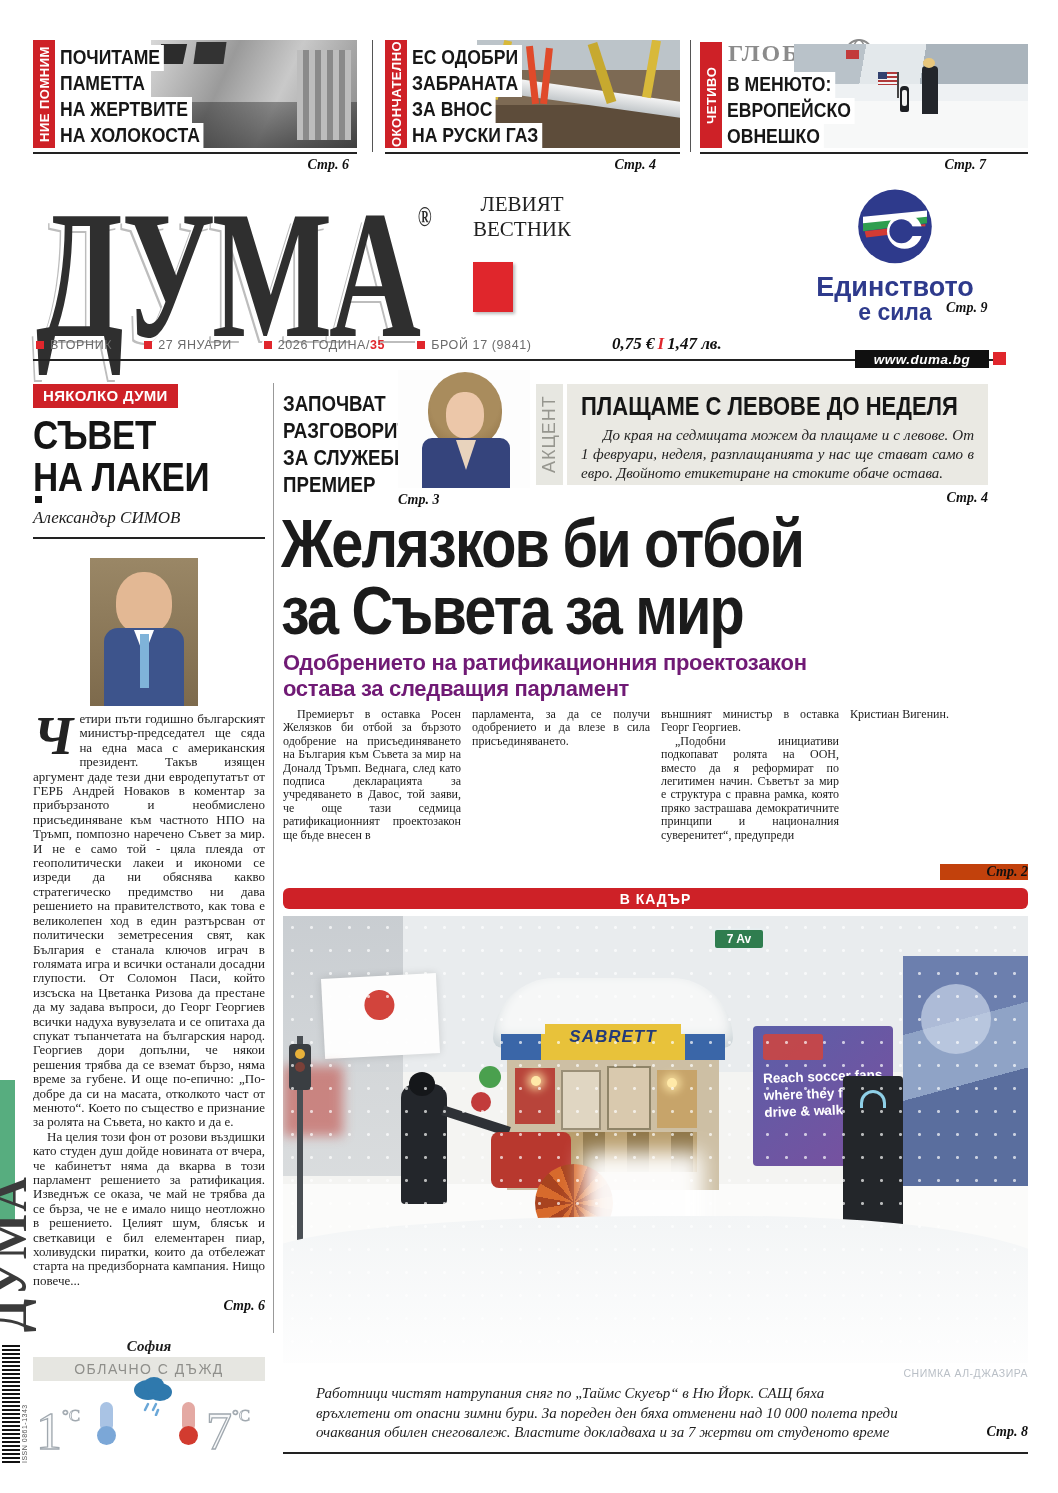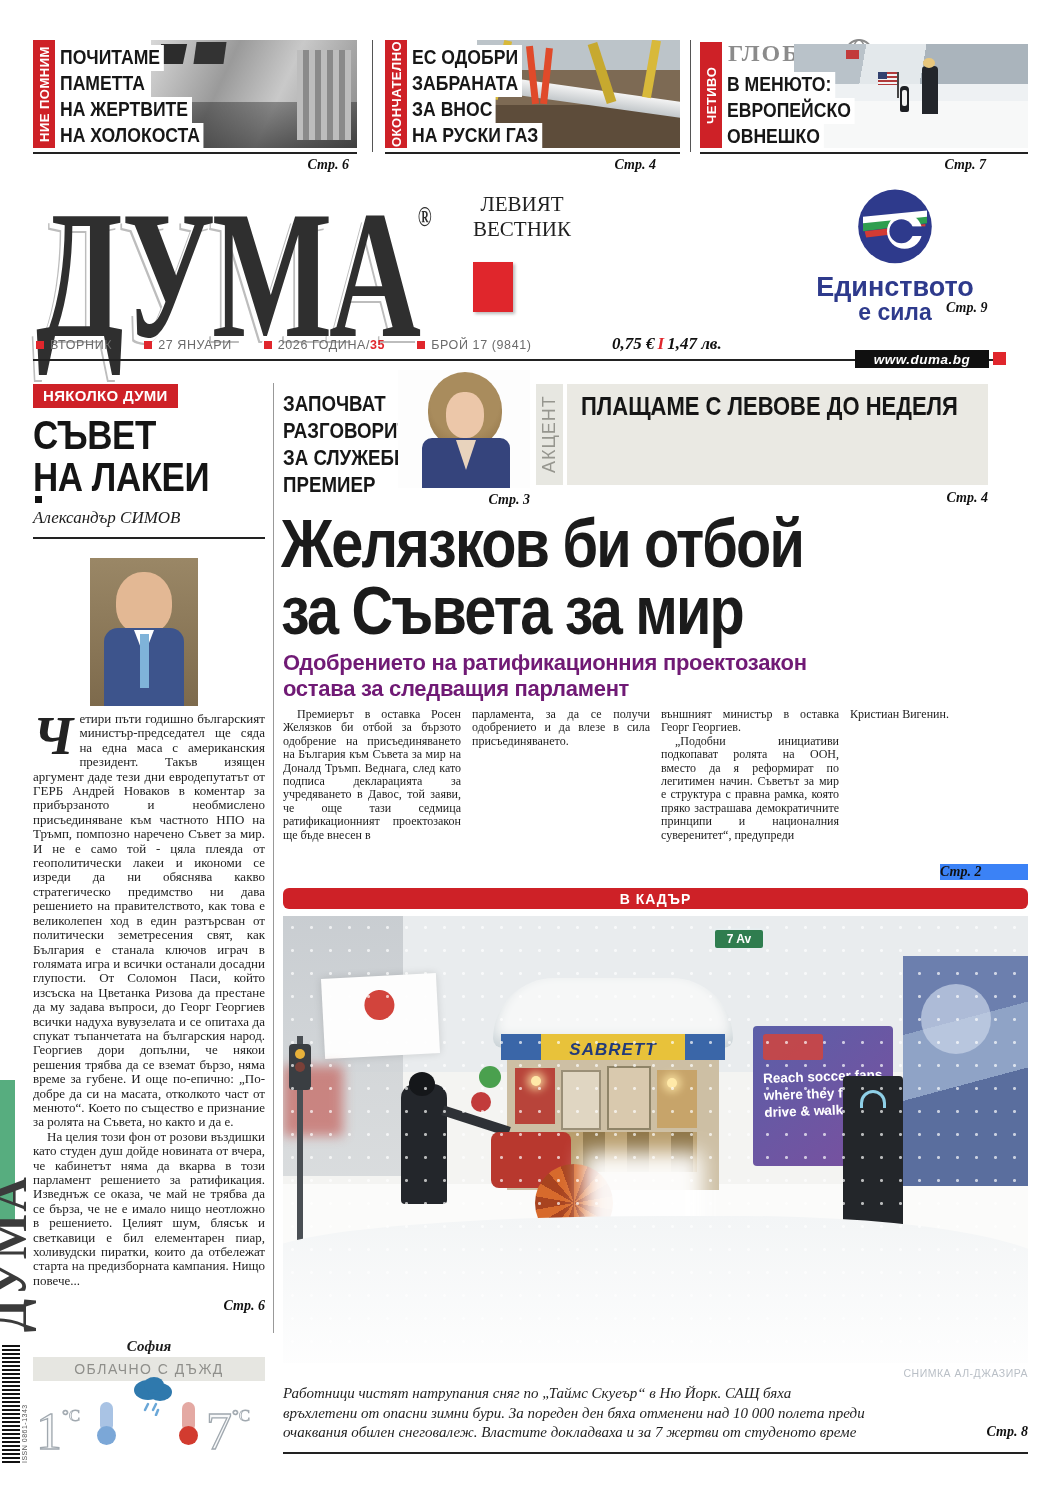--- a/index.html
+++ b/index.html
@@ -47,21 +47,21 @@
   .lead-h1{font-family:"Liberation Sans",sans-serif;font-weight:800;font-size:64px;line-height:62px;
            letter-spacing:-2px;color:#1b1b1b;transform:scale(.9,1.08);transform-origin:left top;white-space:nowrap;}
   .subhead{font-family:"Liberation Sans",sans-serif;font-weight:600;font-size:22px;line-height:26px;
            letter-spacing:-.3px;color:#701a75;}
   .cols{display:flex;gap:11px;}
   .col{width:178px;font-size:12px;line-height:13.4px;text-align:justify;overflow:hidden;height:182px;}
   .col p{margin:0;}
   .col p.ind{text-indent:14px;}
   .kadur{background:var(--red);color:#fff;font-family:"Liberation Sans",sans-serif;font-weight:bold;
          font-size:14px;letter-spacing:1px;display:flex;align-items:center;justify-content:center;border-radius:6px;}
-  .caption{font-style:italic;font-size:15px;line-height:19.5px;color:#1f1f1f;}
+  .caption{font-style:italic;font-size:15px;line-height:19.5px;color:#1f1f1f;margin-left:33px;}
   .credit{font-family:"Liberation Sans",sans-serif;font-size:10.5px;color:#b9bfc6;letter-spacing:.5px;text-align:right;}
   
   .akc-tab{background:#e7e7e1;color:var(--graytxt);font-size:18px;letter-spacing:1px;font-weight:normal;}
   .akc-box{background:var(--boxgray);}
   .akc-title{font-family:"Liberation Sans",sans-serif;font-weight:800;font-size:25px;color:#151515;
              transform:scaleX(.88);transform-origin:left top;white-space:nowrap;}
   .akc-body{font-style:italic;font-size:15px;line-height:19px;text-indent:22px;color:#222;text-align:justify;}
   
   .interim .hl-line{background:transparent;font-size:22px;line-height:26px;}
   
@@ -263,25 +263,26 @@
   <span class="hl-line">РАЗГОВОРИТЕ</span>
   <span class="hl-line">ЗА СЛУЖЕБЕН</span>
   <span class="hl-line">ПРЕМИЕР</span>
 </div>
 <div class="ph abs" style="left:398px;top:370px;width:132px;height:118px;background:#fdfdfd">
   <div class="abs" style="left:30px;top:2px;width:74px;height:76px;border-radius:50% 50% 46% 46%;background:radial-gradient(circle at 50% 40%,#a98c5d 0 58%,#8a6d42 100%)"></div>
   <div class="abs" style="left:48px;top:22px;width:38px;height:46px;border-radius:46%;background:#ecc7a9"></div>
   <div class="abs" style="left:24px;top:68px;width:88px;height:50px;background:#35447c;border-radius:10px 10px 0 0"></div>
   <div class="abs" style="left:58px;top:70px;width:20px;height:30px;background:#e8d3bd;clip-path:polygon(0 0,100% 0,50% 100%)"></div>
 </div>
-<div class="abs pageref" style="left:398px;top:492px;width:132px;text-align:right">Стр. 3</div>
+<div class="abs pageref" style="left:398px;top:492px;width:132px;text-align:left">Стр. 3</div>
 
 <div class="vtab akc-tab abs" style="left:536px;top:384px;width:27px;height:101px">АКЦЕНТ</div>
 <div class="akc-box abs" style="left:567px;top:384px;width:421px;height:101px;padding:8px 14px 0">
   <div class="akc-title">ПЛАЩАМЕ С ЛЕВОВЕ ДО НЕДЕЛЯ</div>
+  <div class="akc-body" style="margin-top:5px">До края на седмицата можем да плащаме и с левове. От 1 февруари, неделя, разплащанията у нас ще стават само в евро. Двойното етикетиране на стоките обаче остава.</div>
 </div>
 <div class="abs pageref" style="left:900px;top:490px;width:88px;text-align:right">Стр. 4</div>
 
 <div class="abs lead-h1" style="left:281px;top:510px">
   <div>Желязков би отбой</div>
   <div>за Съвета за мир</div>
 </div>
 <div class="abs subhead" style="left:283px;top:650px;width:560px">Одобрението на ратификационния проектозакон остава за следващия парламент</div>
 
 <div class="cols abs" style="left:283px;top:708px;width:745px">
@@ -292,42 +293,42 @@
     <p>парламента, за да се получи одобрението и да влезе в сила присъединяването.</p>
   </div>
   <div class="col">
     <p>външният министър в оставка Георг Георгиев.</p>
     <p class="ind">„Подобни инициативи подкопават ролята на ООН, вместо да я реформират по легитимен начин. Съветът за мир е структура с правна рамка, която пряко застрашава демократичните принципи и националния суверенитет“, предупреди</p>
   </div>
   <div class="col">
     <p>Кристиан Вигенин.</p>
   </div>
 </div>
-<div class="abs pageref" style="left:940px;top:864px;width:88px;background:#3b82f6">Стр. 2</div>
+<div class="abs pageref" style="left:940px;top:864px;width:88px;text-align:right;background:#c2410c">Стр. 2</div>
 
 <div class="kadur abs" style="left:283px;top:888px;width:745px;height:21px">В КАДЪР</div>
 
 <div class="ph abs" style="left:283px;top:916px;width:745px;height:447px;background:linear-gradient(#e9ecee 0 35%,#f4f4f2 35% 60%,#fbfbfa 60% 100%)">
 
   <div class="abs" style="left:0;top:0;width:120px;height:260px;background:linear-gradient(#b9bec3aa,#d7dadceb)"></div>
   <div class="abs" style="left:40px;top:60px;width:115px;height:80px;background:#fdfdfd;box-shadow:0 0 8px #00000022;transform:rotate(-3deg)">
     <div class="abs" style="left:42px;top:14px;width:30px;height:30px;border-radius:50%;background:#d2443c"></div>
   </div>
   <div class="abs" style="left:0;top:150px;width:60px;height:70px;background:#c04038;filter:blur(6px);opacity:.55"></div>
   <div class="abs" style="left:14px;top:120px;width:6px;height:230px;background:#4a4f54"></div>
   <div class="abs" style="left:6px;top:128px;width:22px;height:46px;background:#3a3e42;border-radius:4px">
     <div style="width:10px;height:10px;border-radius:50%;background:#e8b13a;margin:5px auto 3px"></div>
     <div style="width:10px;height:10px;border-radius:50%;background:#7a4038;margin:0 auto"></div>
   </div>
 
   <div class="abs" style="left:430px;top:12px;width:52px;height:22px;background:#2f7d4f;border:2px solid #e8eef0;border-radius:4px;color:#fff;font-family:'Liberation Sans',sans-serif;font-size:12px;font-weight:bold;display:flex;align-items:center;justify-content:center">7 Av</div>
 
   <div class="abs" style="left:210px;top:62px;width:240px;height:70px;background:#f6f7f7;border-radius:120px 120px 18px 18px;box-shadow:inset 0 -8px 14px #c9d2d6"></div>
   <div class="abs" style="left:218px;top:118px;width:224px;height:26px;background:linear-gradient(90deg,#3a66a8 0 18%,#e8c23a 18% 82%,#3a66a8 82% 100%)"></div>
-  <div class="abs" style="left:262px;top:121px;width:136px;height:26px;background:#e8c23a;color:#223a7a;font-family:'Liberation Sans',sans-serif;font-weight:800;font-size:17px;font-style:italic;display:flex;align-items:center;justify-content:center;letter-spacing:1px">SABRETT</div>
+  <div class="abs" style="left:262px;top:108px;width:136px;height:26px;background:#e8c23a;color:#223a7a;font-family:'Liberation Sans',sans-serif;font-weight:800;font-size:17px;font-style:italic;display:flex;align-items:center;justify-content:center;letter-spacing:1px">SABRETT</div>
   <div class="abs" style="left:224px;top:144px;width:212px;height:130px;background:#cdbfa4">
     <div class="abs" style="left:8px;top:8px;width:40px;height:56px;background:#b8443a"></div>
     <div class="abs" style="left:54px;top:10px;width:40px;height:60px;background:#e0d6c2;border:2px solid #9a8f77"></div>
     <div class="abs" style="left:100px;top:6px;width:44px;height:64px;background:#d9c9ae;border:2px solid #8f8468"></div>
     <div class="abs" style="left:150px;top:10px;width:40px;height:58px;background:#c7a46a"></div>
     <div class="abs" style="left:10px;top:72px;width:180px;height:40px;background:repeating-linear-gradient(90deg,#b99e6d 0 22px,#8f7648 22px 44px)"></div>
     <div class="abs" style="left:24px;top:16px;width:10px;height:10px;border-radius:50%;background:#ffe9a8;box-shadow:0 0 8px 4px #ffe9a8cc"></div>
     <div class="abs" style="left:160px;top:18px;width:10px;height:10px;border-radius:50%;background:#ffe9a8;box-shadow:0 0 8px 4px #ffe9a8cc"></div>
   </div>
   <div class="abs" style="left:196px;top:150px;width:22px;height:22px;border-radius:50%;background:#4aa04e"></div>

